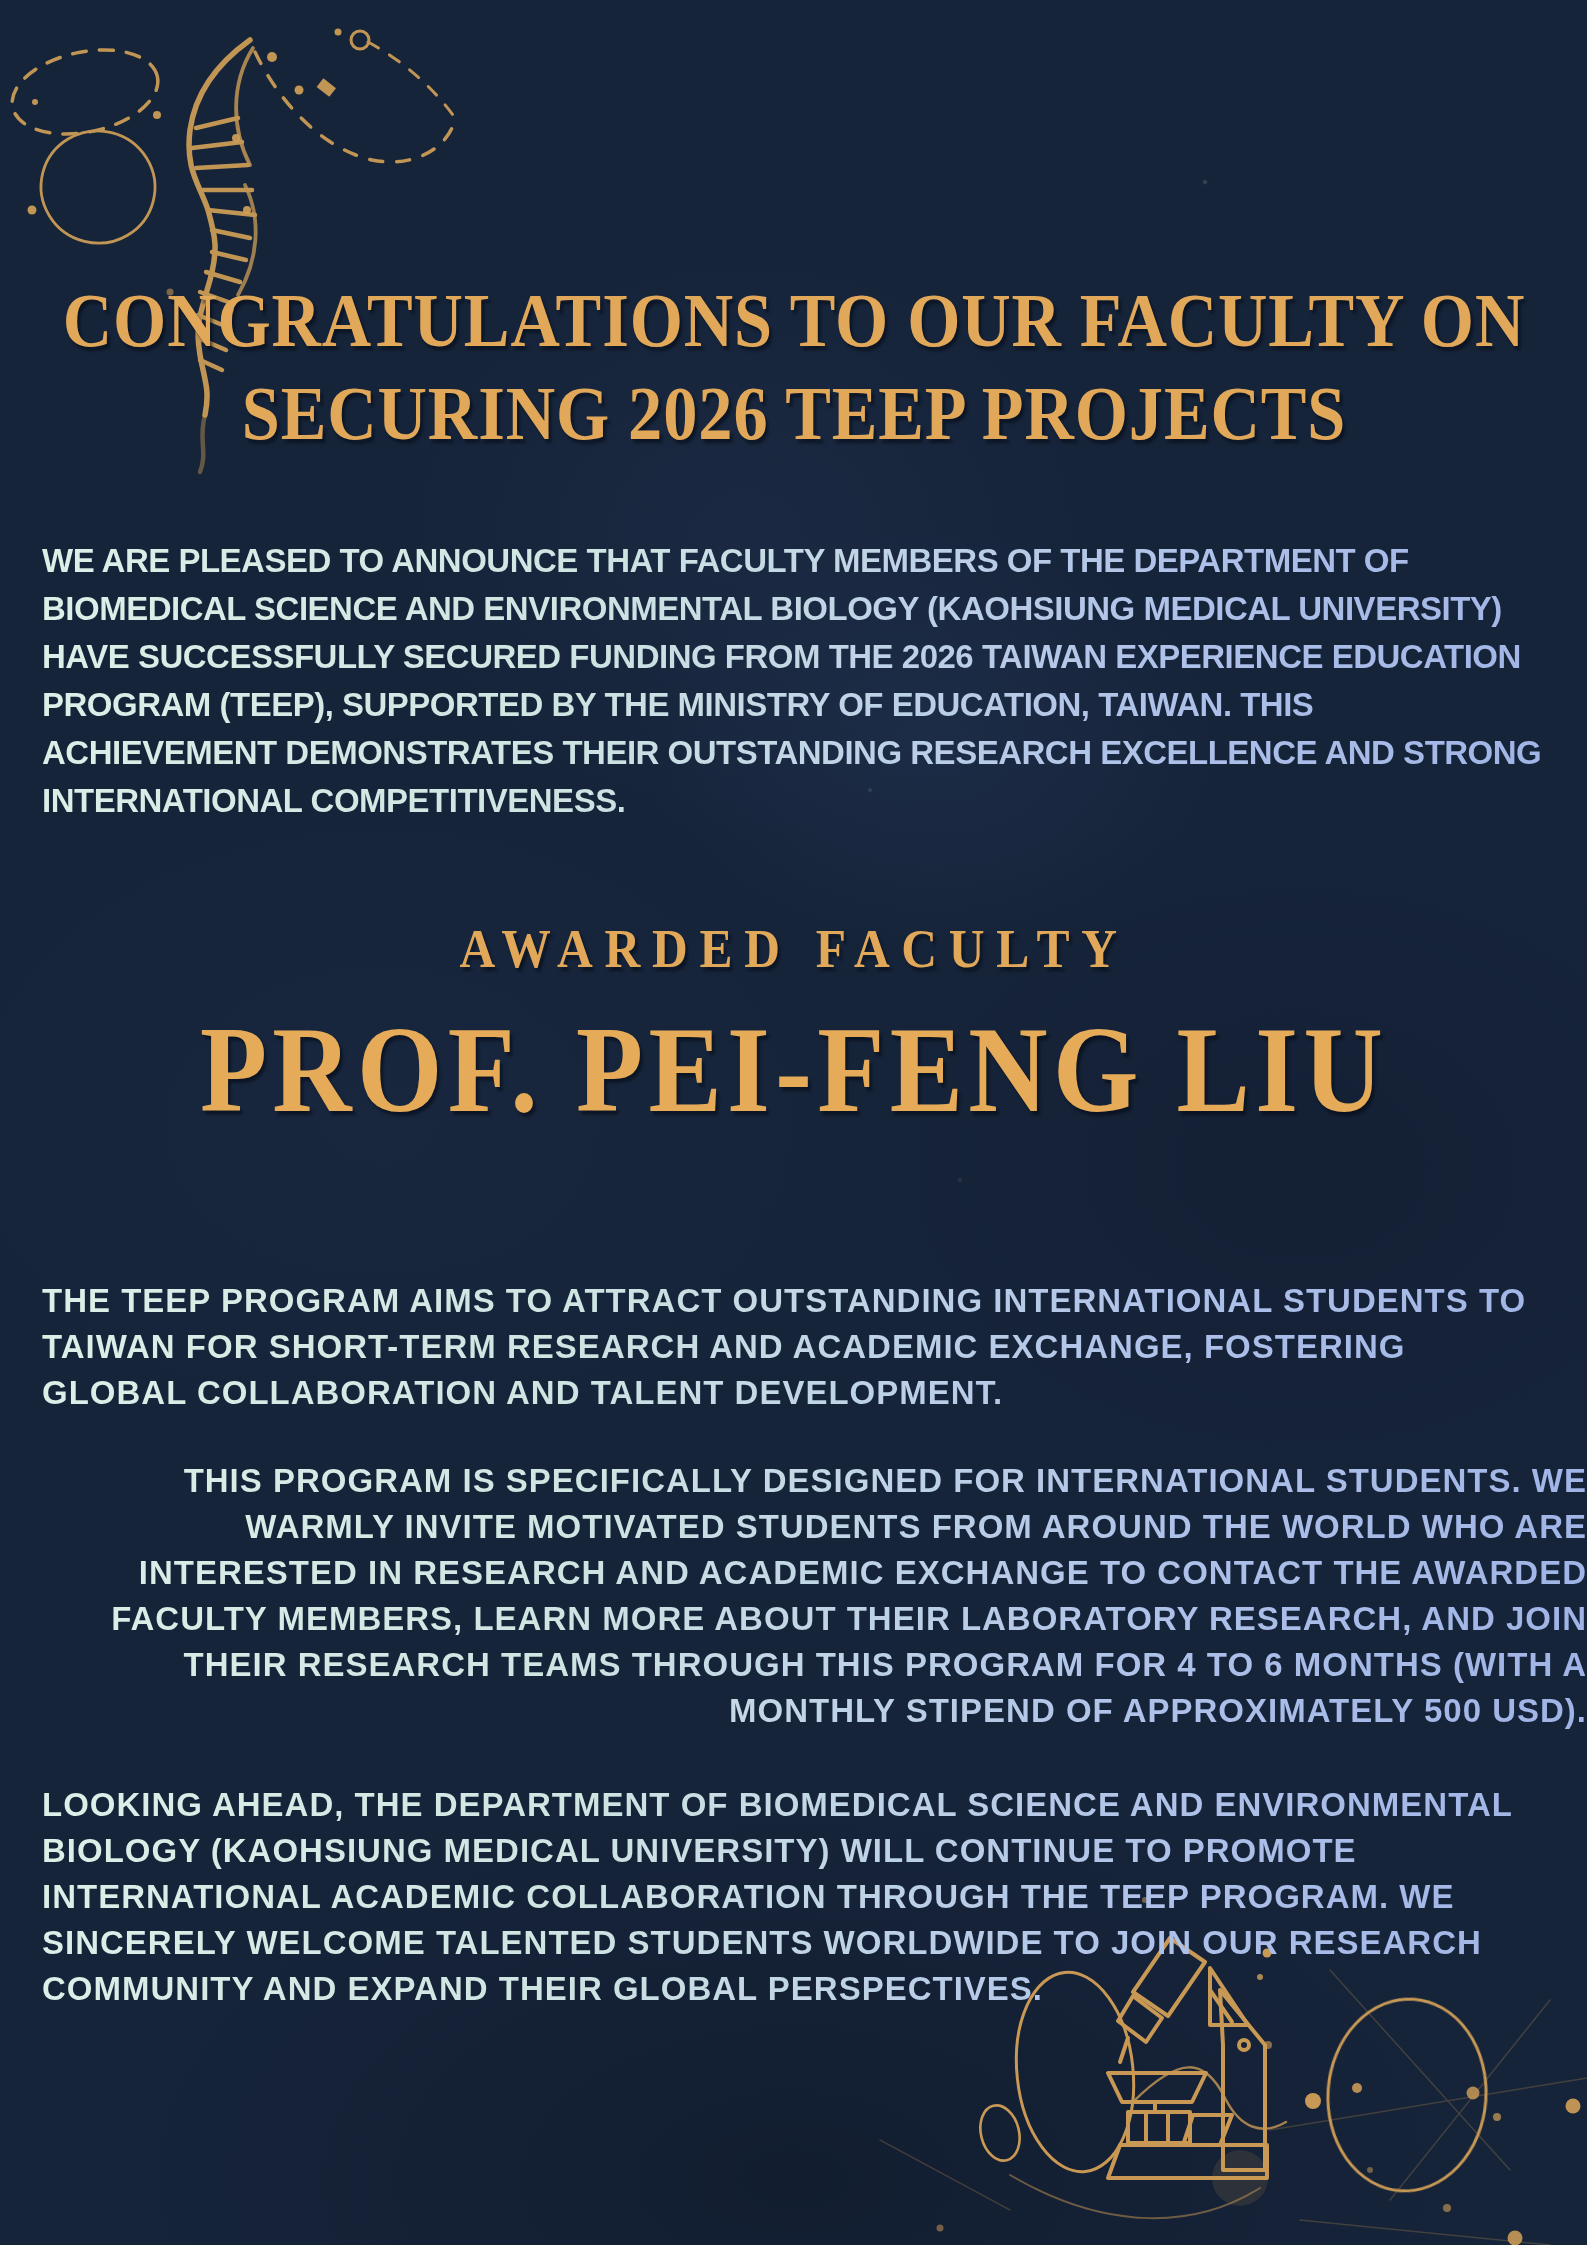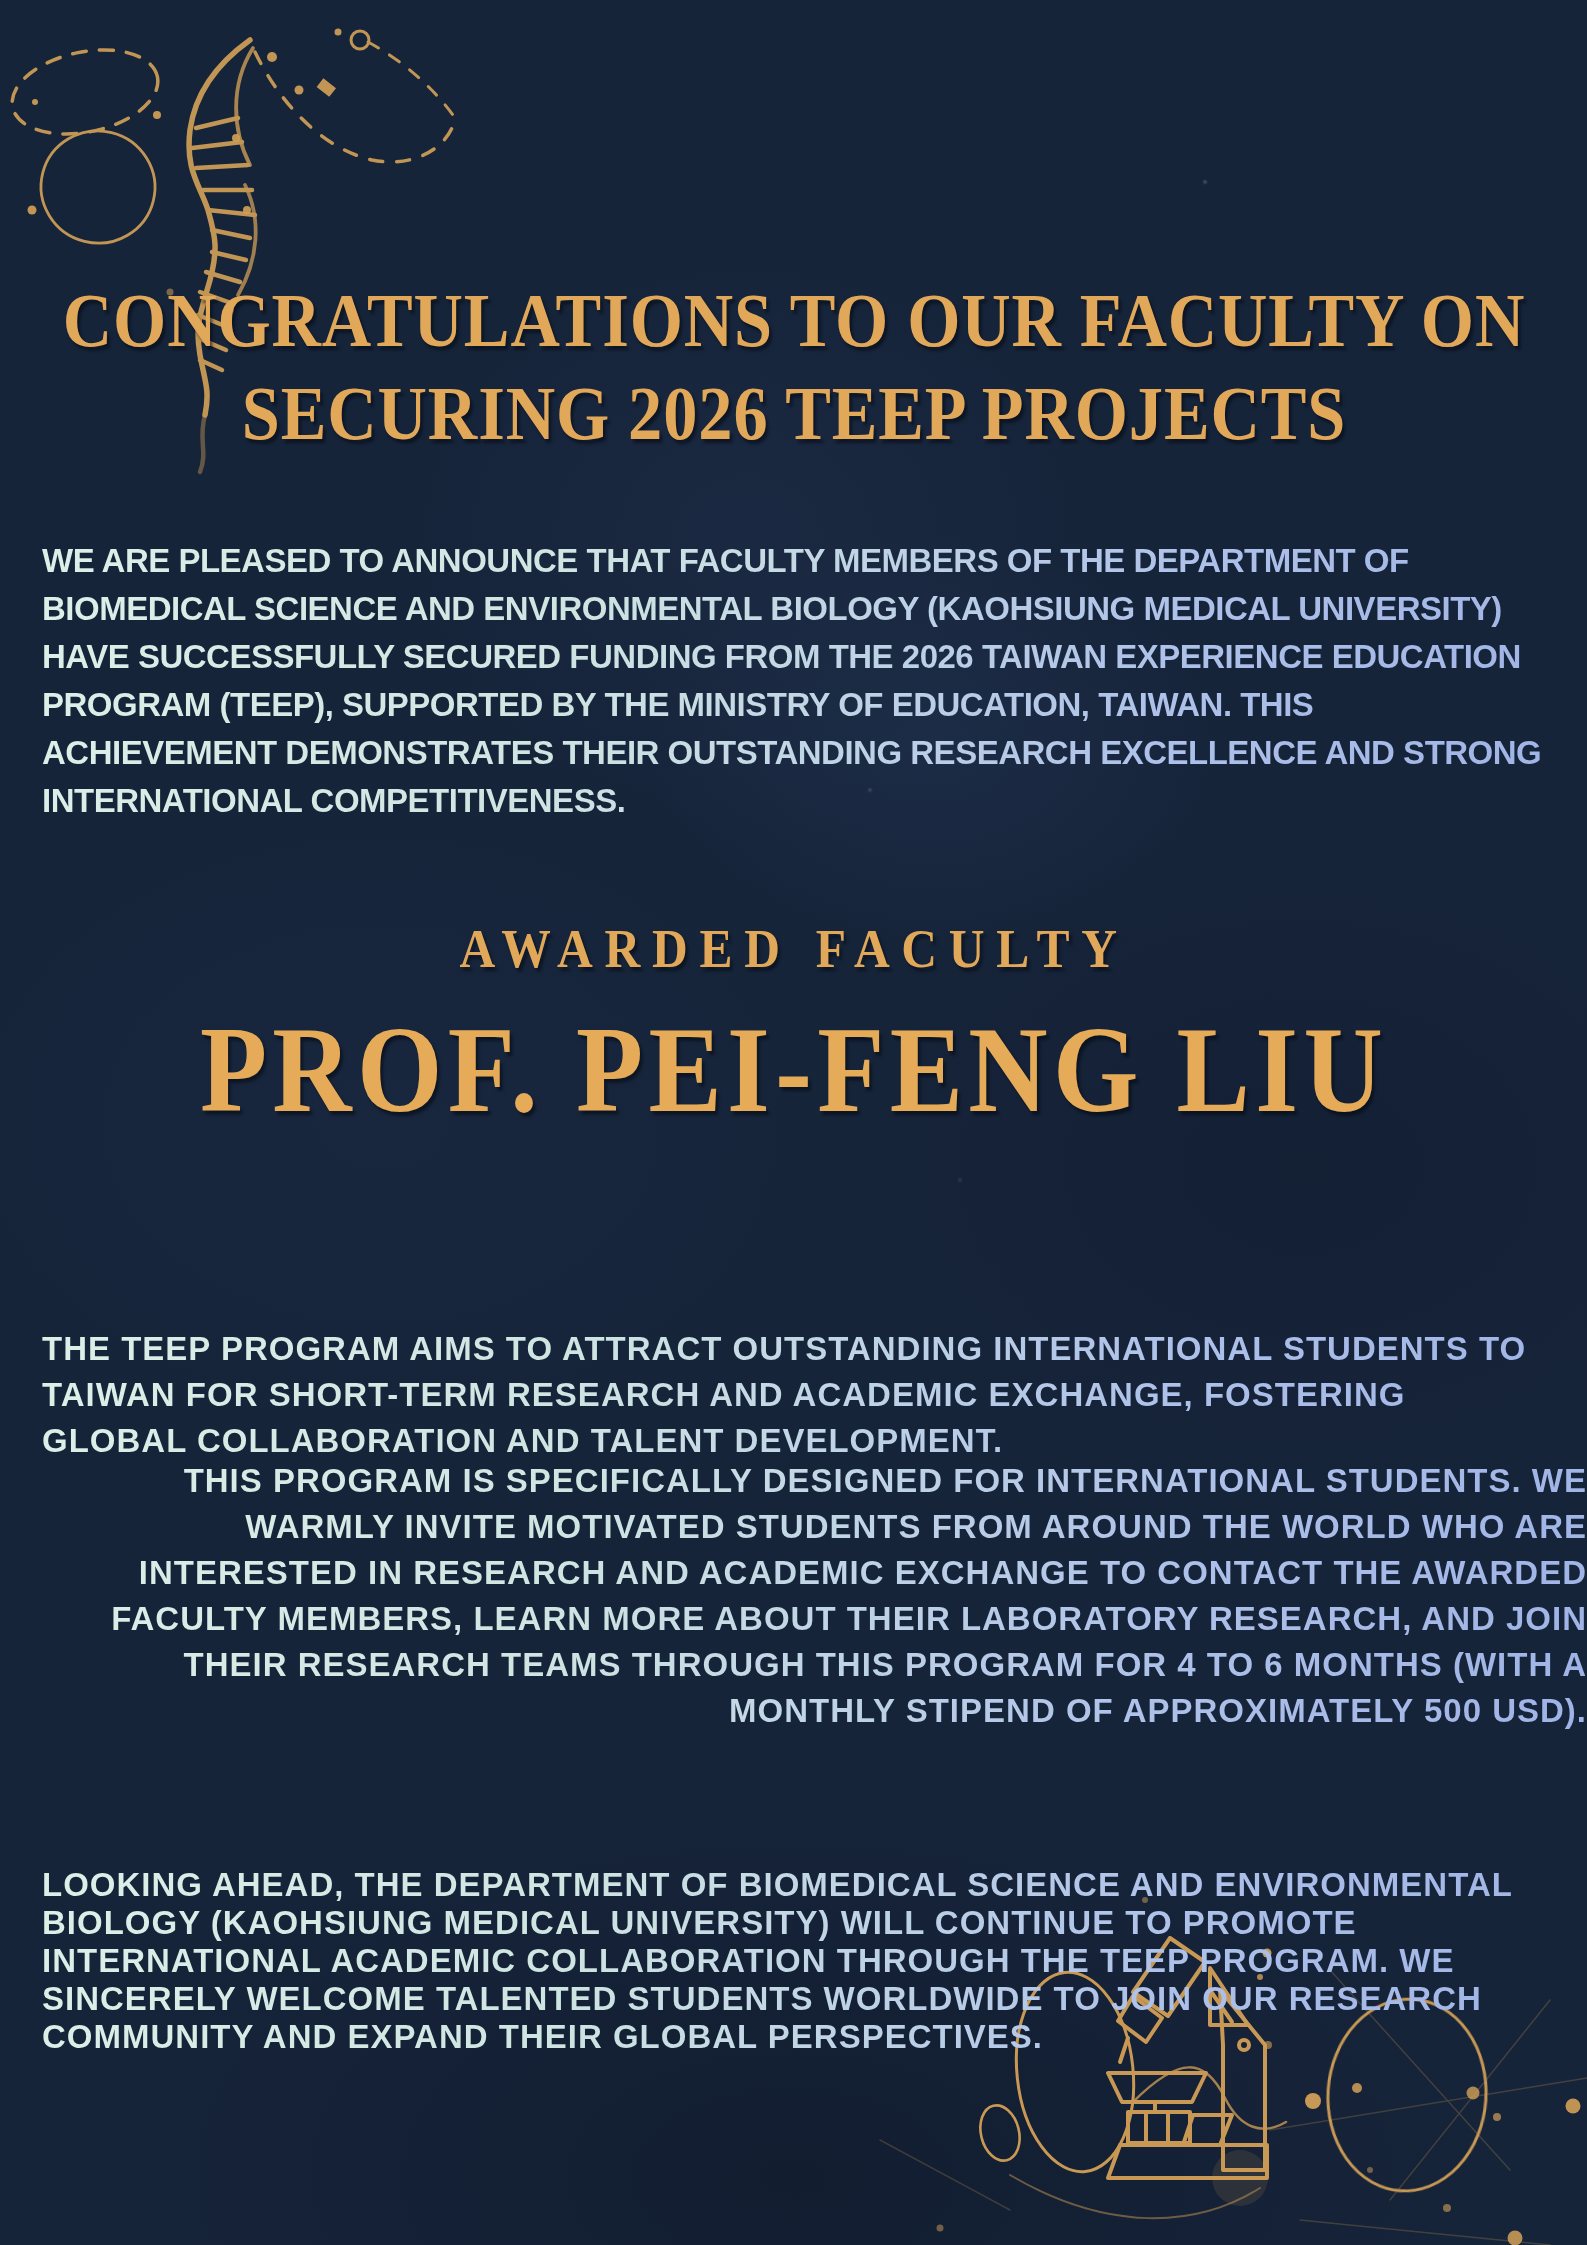--- a/index.html
+++ b/index.html
@@ -40,23 +40,23 @@
     position:absolute;left:42px;width:1545px;margin:0;z-index:2;
     font-size:33px;white-space:pre;color:#c8dce2;font-weight:700;
   }
   @supports (-webkit-background-clip: text){
     .para{
       background:linear-gradient(103deg,#ddf0e8 0%,#cfe5e2 34%,#aec1e9 72%,#9fb3e6 100%);
       -webkit-background-clip:text;background-clip:text;color:transparent;
     }
   }
   .p1{top:537px;line-height:48px;letter-spacing:-0.5px;}
-  .p2{top:1326px;line-height:46px;letter-spacing:1px;}
+  .p2{top:1278px;line-height:46px;letter-spacing:1px;}
   .p3{top:1458px;line-height:46px;letter-spacing:1px;text-align:right;}
-  .p4{top:1866px;line-height:38px;letter-spacing:1px;}
+  .p4{top:1782px;line-height:46px;letter-spacing:1px;}
 
   .gold-stroke{stroke:#d2a057;fill:none;stroke-linecap:round;stroke-linejoin:round;}
 </style>
 </head>
 <body>
 
 <div class="bg-texture"></div>
 
 <svg class="deco deco-top" viewBox="0 0 480 500" aria-hidden="true">
   <g class="gold-stroke" opacity="0.92">

